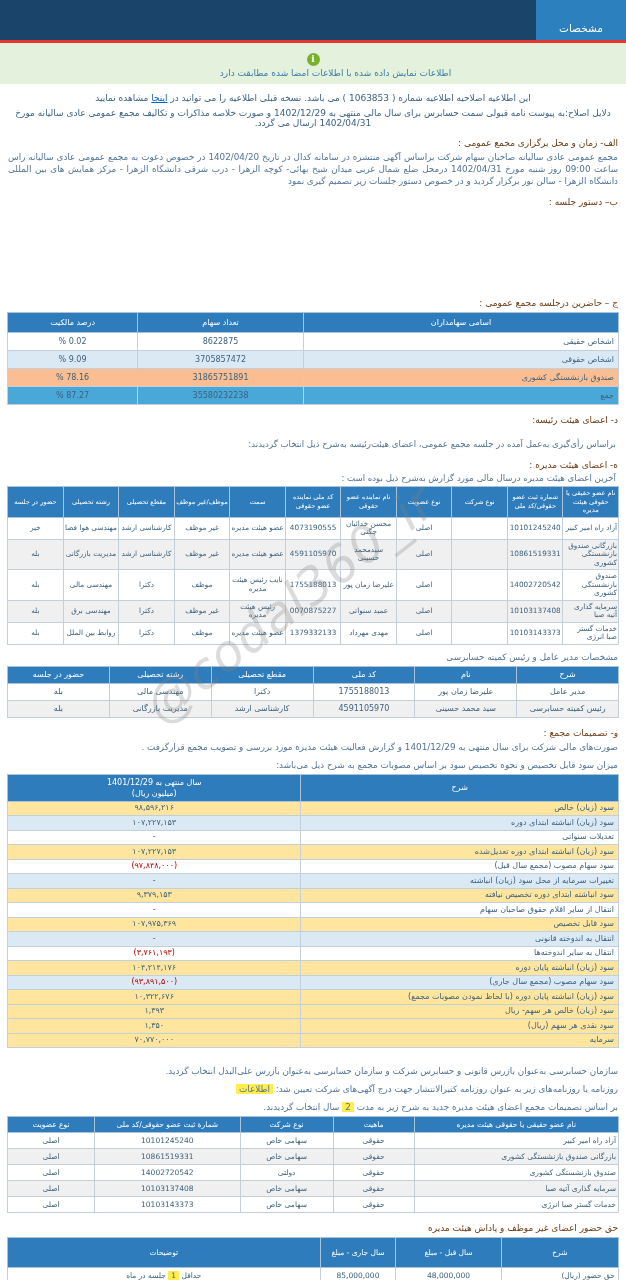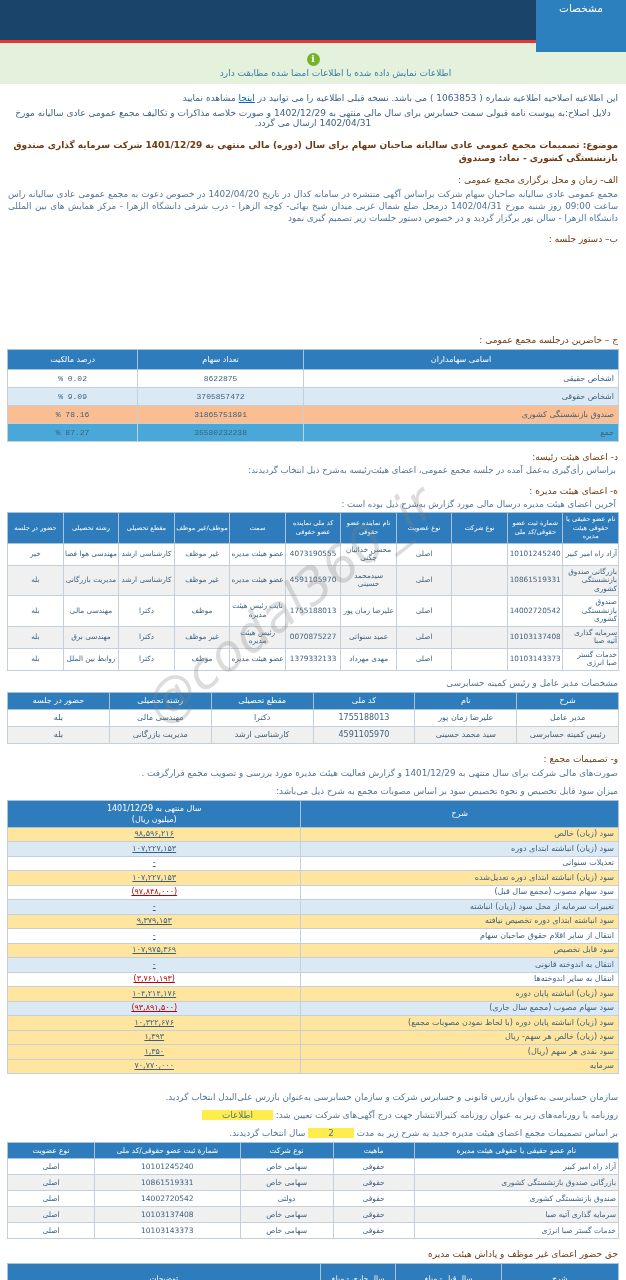--- a/index.html
+++ b/index.html
@@ -1,61 +1,61 @@
 <!DOCTYPE html>
 <html dir="rtl" lang="fa"><head>
 <meta charset="utf-8">
 <style>
   html,body{margin:0;padding:0;background:#fff;}
   .page{position:relative;width:626px;height:1280px;overflow:hidden;background:#fff;
         font-family:"DejaVu Sans",sans-serif;color:#42688c;}
   
   .topbar{height:40px;background:#1a4469;position:relative;}
-  .tab{position:absolute;left:auto;right:0;top:0;width:90px;height:52px;background:#2d80be;
-       color:#fff;font-size:10.5px;text-align:center;padding-top:2px;box-sizing:border-box;}
+  .tab{position:absolute;left:auto;right:0;top:0;width:90px;height:40px;background:#2d80be;
+       color:#fff;font-size:10.5px;text-align:center;padding-top:22px;box-sizing:border-box;}
   .redline{height:3px;background:#e8352e;}
   .banner{background:#e4f1dc;text-align:center;padding:4px 0 6px 0;}
   .info-icon{display:inline-block;width:13px;height:13px;line-height:13px;border-radius:50%;
        background:#76b22a;color:#fff;font-weight:bold;font-size:9px;font-family:"DejaVu Serif",serif;}
   .banner-text{color:#3a7ca5;font-size:9px;margin-top:2px;padding-left:45px;}
   
-  .notice1{margin:9px 8px 0;text-align:right;font-size:9px;color:#3c6286;}
+  .notice1{margin:9px 8px 0;text-align:center;font-size:9px;color:#3c6286;}
   .notice2{margin:5px 8px 0;text-align:center;font-size:9px;color:#3c6286;}
   a.link{color:#0a64c2;text-decoration:underline;cursor:pointer;}
   .subject{margin:11px 8px 0;font-size:9px;font-weight:bold;color:#6e3a13;line-height:13px;}
   .sec-title{margin:9px 8px 0;font-size:9px;font-weight:normal;color:#6e3a13;line-height:12px;}
   .para{margin:2px 8px 0;font-size:8.8px;line-height:12px;color:#527397;text-align:justify;}
   .agenda-item{margin:4px 8px 0;font-size:8.8px;line-height:11px;color:#527397;padding-top:6px;}
   .member-line{margin:1px 10px 0;font-size:8.6px;line-height:10.5px;color:#527397;}
   .plain-line{margin:7px 8px 0;font-size:8.8px;line-height:11px;color:#527397;}
-  .ihl{background:#ffec4d;padding:0 20px;}
+  .ihl{background:#ffec4d;padding:0 3px;}
   .ihl:empty{display:none;}
   
   table{border-collapse:collapse;margin:3px 7px 0;width:612px;table-layout:fixed;}
   th{background:#2e7cbb;color:#fff;font-weight:normal;border:1px solid #a9c4d8;}
   td{border:1px solid #c3cfda;color:#3c617e;}
   
   .t-share th{font-size:8px;padding:4px 2px;line-height:11px;}
   .t-share td{font-size:8px;padding:3px 4px;line-height:11px;}
-  .t-share td.num{text-align:center;direction:ltr;font-family:Liberation Mono, monospace;}
+  .t-share td.num{text-align:center;direction:ltr;}
   .row-white{background:#fff;}
   .row-blue{background:#dbe9f5;}
   .row-orange{background:#fbbe92;}
   .row-total{background:#49a8d8;}
   .row-gray{background:#f0f0f0;}
   
   .t-board th{font-size:6.6px;padding:2px 1px;line-height:8.5px;}
   .t-board td{font-size:7.3px;padding:2px 1px;line-height:8.5px;text-align:center;word-wrap:break-word;}
   
   .t-ceo th{font-size:8px;padding:3px 2px;line-height:10px;}
   .t-ceo td{font-size:8px;padding:3px 2px;line-height:10px;text-align:center;}
   
   .t-profit th{font-size:8px;padding:2px;line-height:11px;}
   .t-profit td{font-size:8px;padding:2.5px 4px;line-height:8.5px;}
-  .t-profit td.val{text-align:center;direction:ltr;text-decoration:underline;}
+  .t-profit td.val{text-align:center;direction:ltr;}
   .y{background:#ffe59d;}
   .neg{color:#c00000;margin-top:24px;}
   
   .t-newboard th{font-size:7.5px;padding:3px 2px;line-height:9px;}
   .t-newboard td{font-size:7.5px;padding:3px 2px;line-height:9px;text-align:center;}
   
   .t-fees th{font-size:7.5px;padding:10px 2px;line-height:9px;}
   .t-fees td{font-size:7.5px;padding:3px 3px;line-height:9px;}
   .t-fees td.num{text-align:center;direction:ltr;}
   .t-fees td.note{text-align:center;}
@@ -79,21 +79,20 @@
     <div class="banner-text">اطلاعات نمایش داده شده با اطلاعات امضا شده مطابقت دارد</div>
   </div>
 
   <div class="notice1">
     <span>این اطلاعیه اصلاحیه اطلاعیه شماره ( 1063853 ) می باشد. نسخه قبلی اطلاعیه را می توانید در</span>
     <a class="link">اینجا</a>
     <span>مشاهده نمایید</span>
   </div>
   <div class="notice2">دلایل اصلاح:به پیوست نامه قبولی سمت حسابرس برای سال مالی منتهی به 1402/12/29 و صورت خلاصه مذاکرات و تکالیف مجمع عمومی عادی سالیانه مورخ 1402/04/31 ارسال می گردد.</div>
 
-  <div class="subject">موضوع: تصمیمات مجمع عمومی عادی سالیانه صاحبان سهام برای سال (دوره) مالی منتهی به 1401/12/29 شرکت سرمایه گذاری صندوق بازنشستگی کشوری - نماد: وصندوق</div>
 
   <div class="sec-title">الف- زمان و محل برگزاری مجمع عمومی :</div>
   <div class="para">مجمع عمومی عادی سالیانه صاحبان سهام شرکت براساس آگهی منتشره در سامانه کدال در تاریخ 1402/04/20 در خصوص دعوت به مجمع عمومی عادی سالیانه راس ساعت 09:00 روز شنبه مورخ 1402/04/31 درمحل ضلع شمال غربی میدان شیخ بهائی- کوچه الزهرا - درب شرقی دانشگاه الزهرا - مرکز همایش های بین المللی دانشگاه الزهرا - سالن نور  برگزار گردید و در خصوص دستور جلسات زیر تصمیم گیری نمود</div>
 
   <div class="sec-title">ب– دستور جلسه :</div>
   <div>
 
   <div class="agenda-item"></div>
       <div class="agenda-item"></div>
       <div class="agenda-item"></div>
@@ -132,21 +131,21 @@
         </tr>
         <tr class="row-total">
           <td>جمع</td>
           <td class="num">35580232238</td>
           <td class="num">% 87.27</td>
         </tr>
       </tbody>
   </table>
 
   <div class="sec-title">د- اعضای هیئت رئیسه:</div>
-  <div class="member-line" style="margin-top:2px">براساس رأی‌گیری به‌عمل آمده در جلسه مجمع عمومی، اعضای هیئت‌رئیسه به‌شرح ذیل انتخاب گردیدند:</div>
+  <div class="member-line" style="margin-top:13px">براساس رأی‌گیری به‌عمل آمده در جلسه مجمع عمومی، اعضای هیئت‌رئیسه به‌شرح ذیل انتخاب گردیدند:</div>
   <div style="margin-top:3px">
 
   <div class="member-line"></div>
       <div class="member-line"></div>
       <div class="member-line"></div>
       <div class="member-line"></div>
     </div>
 
   <div class="sec-title">ه- اعضای هیئت مدیره :</div>
   <div class="member-line" style="margin-top:2px">آخرین اعضای هیئت مدیره درسال مالی مورد گزارش به‌شرح ذیل بوده است :</div>

